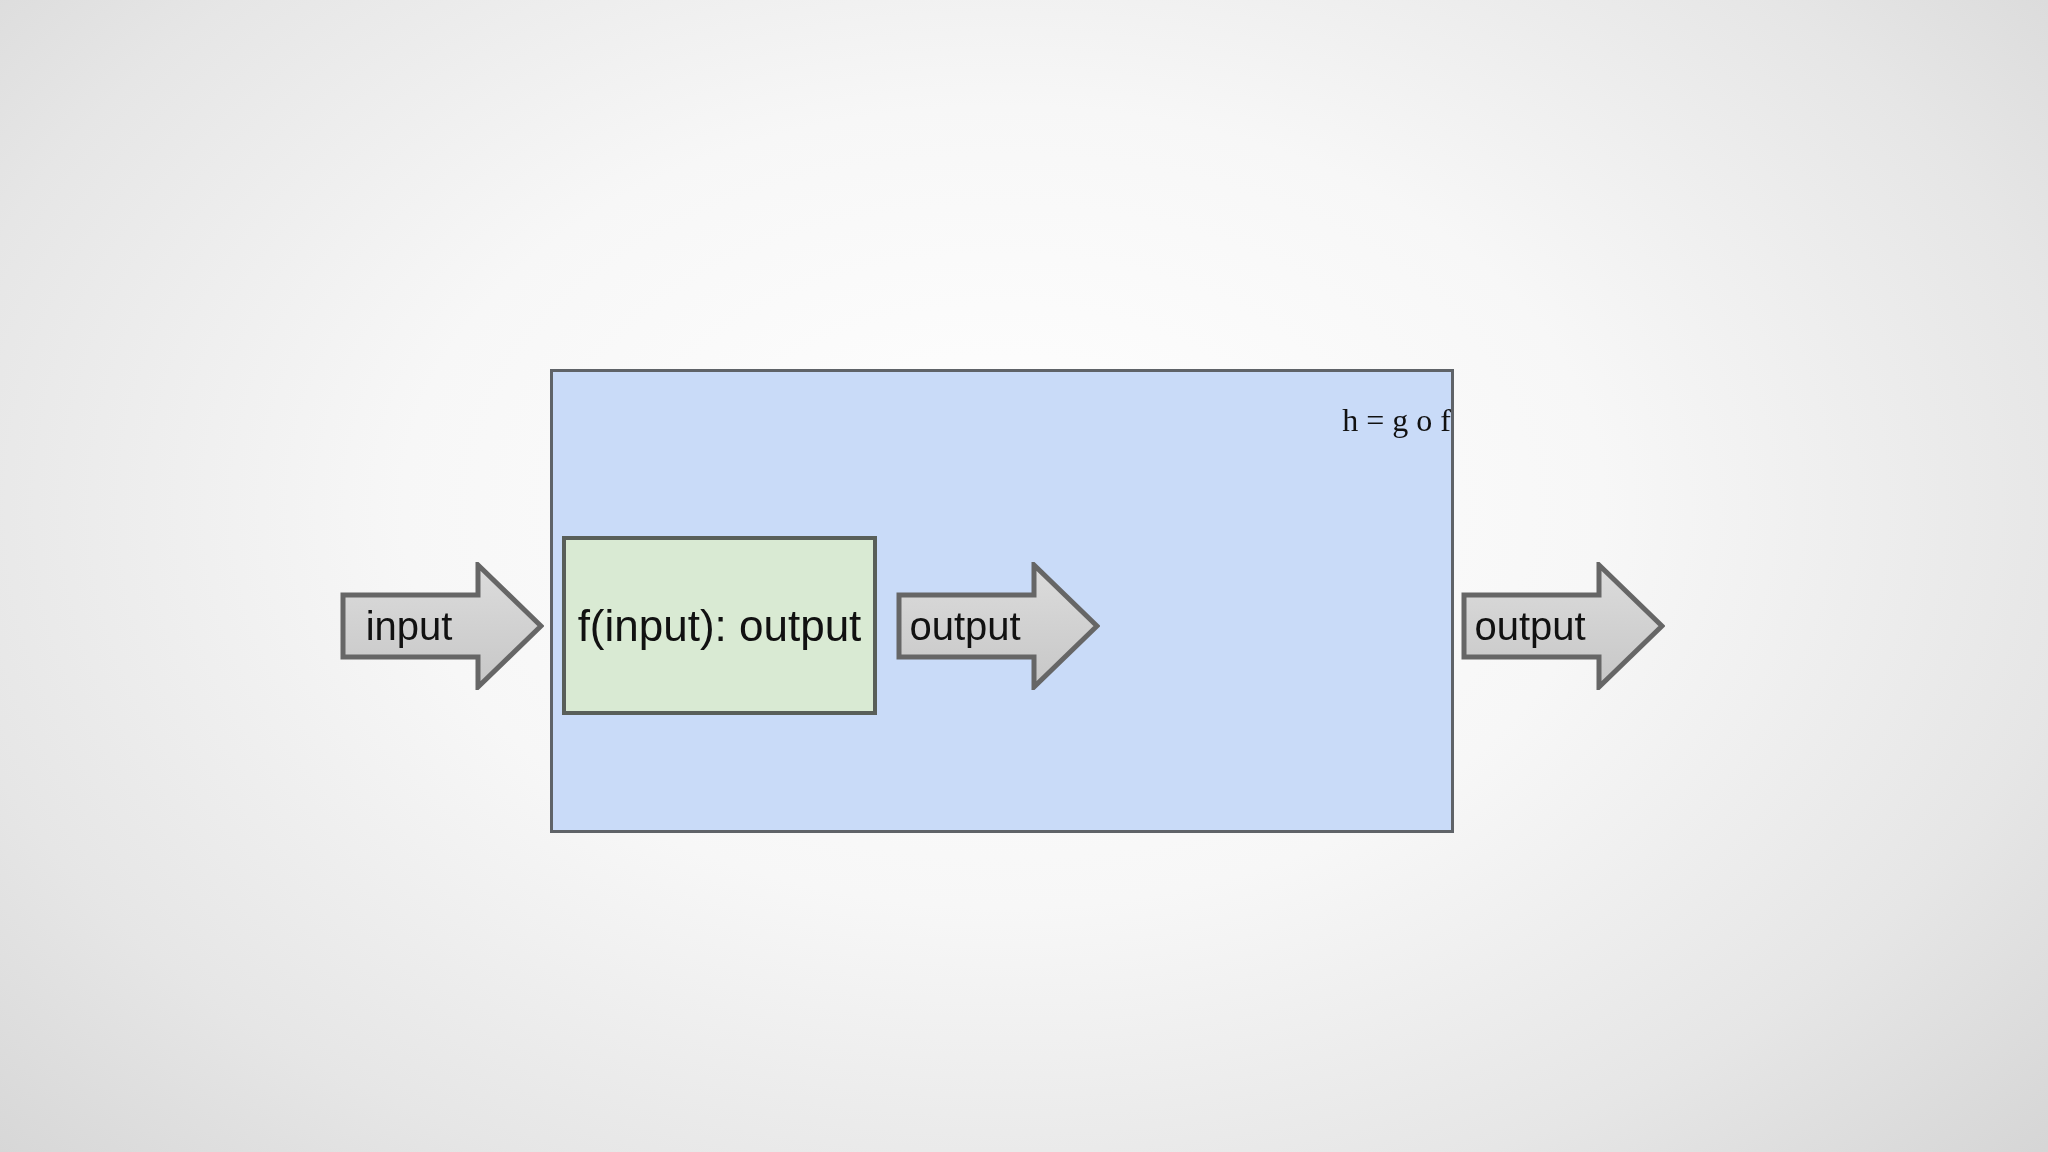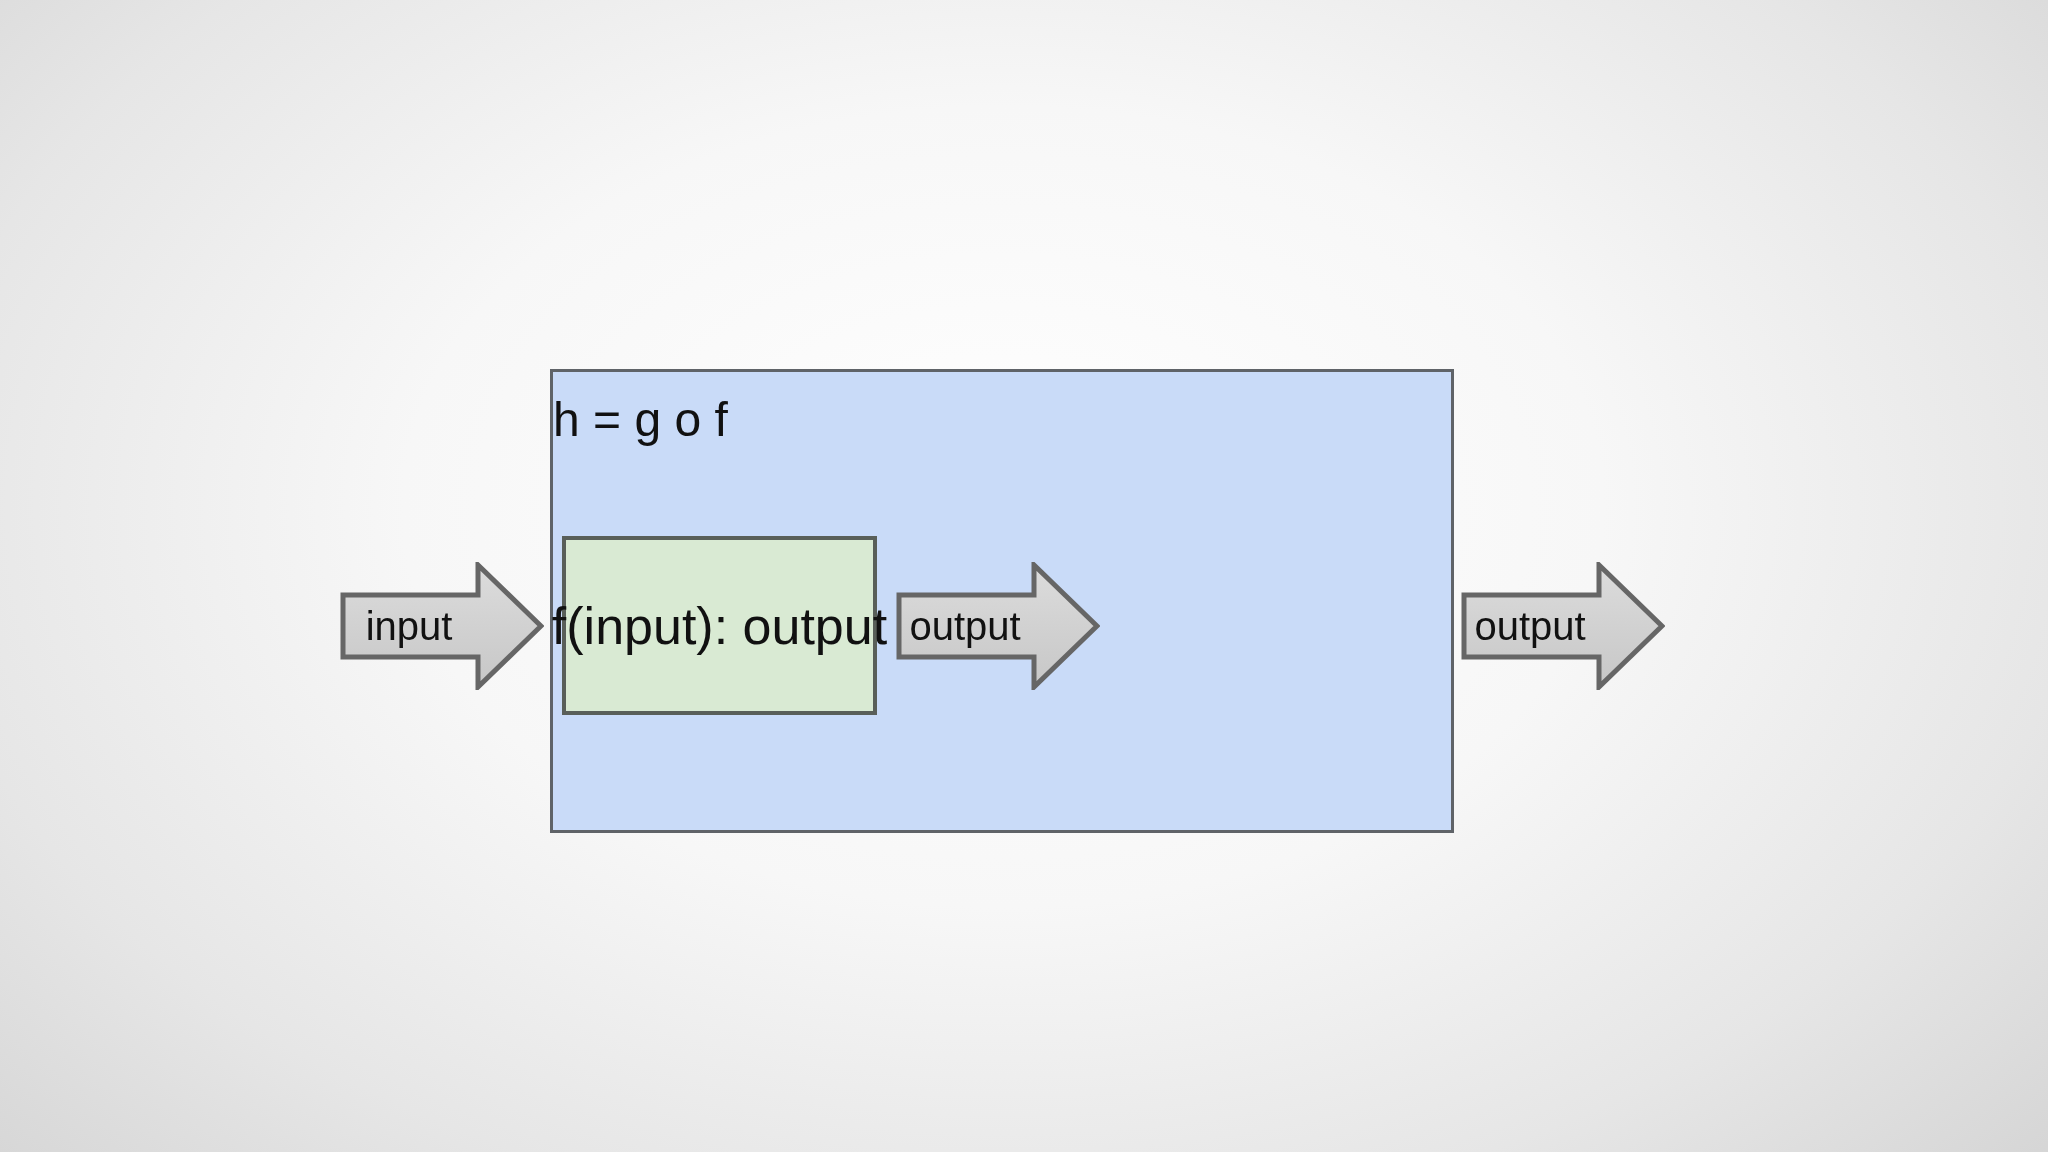--- a/index.html
+++ b/index.html
@@ -24,33 +24,34 @@
     height: 464px;
     box-sizing: border-box;
     background: #c9dbf8;
     border: 3px solid #5f6368;
   }
   .box-title {
     position: absolute;
     left: 0;
     right: 0;
     top: 25px;
-    text-align: left;
-    font-size: 48px;
+    text-align: right;
+    font-size: 32px;
     line-height: 46px;
     white-space: pre;
+    font-family: Liberation Serif, serif;
   }
   .node {
     position: absolute;
     box-sizing: border-box;
     border: 4px solid #595f59;
     display: flex;
     align-items: center;
     justify-content: center;
-    font-size: 52px;
+    font-size: 44px;
     white-space: pre;
   }
   .node-f {
     left: 562px;
     top: 536px;
     width: 315px;
     height: 179px;
     background: #d9ead3;
   }
   .node-g {

